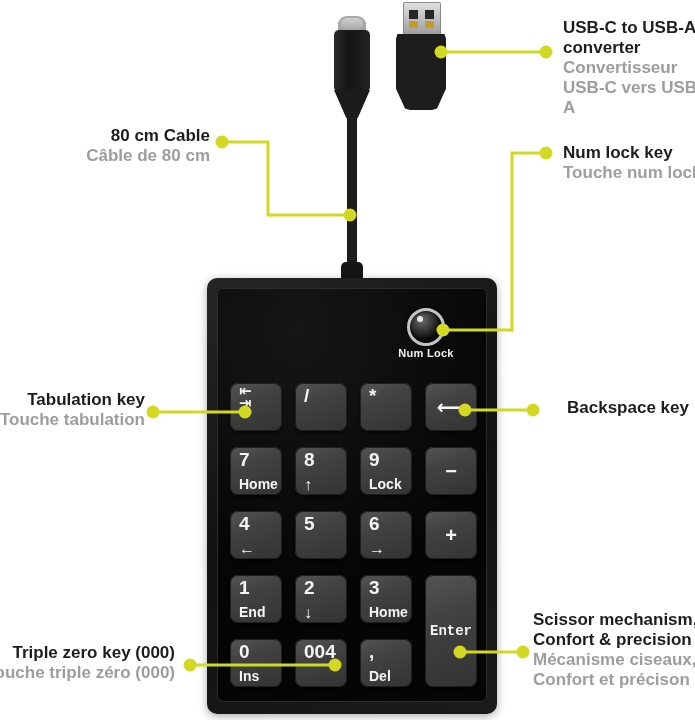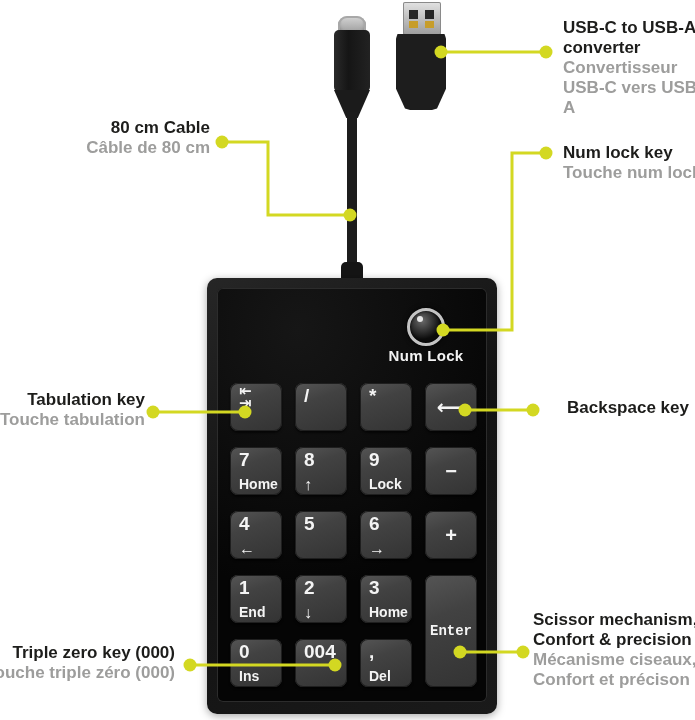--- a/index.html
+++ b/index.html
@@ -39,21 +39,21 @@
     box-shadow:0 2px 8px rgba(0,0,0,.35);}
   .keypad-inner{position:absolute;left:10px;top:10px;right:10px;bottom:12px;border-radius:6px;
     background:radial-gradient(120% 90% at 30% 10%,#161616,#050505 70%);
     box-shadow:inset 0 0 0 1px #2c2c2c;}
   .numlock-btn{position:absolute;left:407px;top:308px;width:38px;height:38px;border-radius:50%;z-index:3;
     background:radial-gradient(circle at 38% 30%,#6a6a6a,#0c0c0c 62%);
     border:3px solid #c4c4c4;box-sizing:border-box;box-shadow:0 0 5px rgba(0,0,0,.8), inset 0 0 3px #000;}
   .numlock-btn::after{content:"";position:absolute;left:7px;top:5px;width:6px;height:6px;border-radius:50%;
     background:rgba(255,255,255,.85);}
   .numlock-text{position:absolute;left:366px;top:347px;width:120px;text-align:center;z-index:3;
-    color:#f2f2f2;font-size:15px;font-weight:bold;letter-spacing:.3px;}
+    color:#f2f2f2;font-size:11px;font-weight:bold;letter-spacing:.3px;}
   .keys{position:absolute;left:230px;top:383px;z-index:3;display:grid;
     grid-template-columns:repeat(4,52px);grid-auto-rows:48px;gap:16px 13px;}
   .key{position:relative;border-radius:8px;color:#f4f4f4;box-sizing:border-box;
     background:linear-gradient(160deg,#555 0%,#424242 35%,#333 100%);
     box-shadow:inset 0 0 0 1px #1f1f1f, 0 2px 2px rgba(0,0,0,.6);
     padding:3px 0 3px 9px;overflow:hidden;}
   .key .main{display:block;font-size:19px;font-weight:bold;line-height:20px;}
   .key .sub{position:absolute;left:9px;bottom:3px;font-size:14px;font-weight:bold;line-height:15px;}
   .key .sub.arrow{font-size:16px;}
   .key--center{display:flex;align-items:center;justify-content:center;padding:0;}
@@ -191,21 +191,21 @@
     <polyline points="460,652 523,652"></polyline>
     <circle cx="460" cy="652" r="6.5"></circle>
       <circle cx="523" cy="652" r="6.5"></circle>
   </svg>
 
   <div class="label" style="left:563px;top:18px;width:152px">
     <div class="label-title">USB-C to USB-A converter</div>
     <div class="label-sub">Convertisseur USB-C vers USB-A</div>
   </div>
 
-  <div class="label align-right nowrap" style="left:18px;top:118px;width:192px">
+  <div class="label align-right nowrap" style="left:18px;top:126px;width:192px">
     <div class="label-title">80 cm Cable</div>
     <div class="label-sub">Câble de 80 cm</div>
   </div>
 
   <div class="label nowrap" style="left:563px;top:143px;width:140px">
     <div class="label-title">Num lock key</div>
     <div class="label-sub">Touche num lock</div>
   </div>
 
   <div class="label align-right nowrap" style="left:-10px;top:390px;width:155px">

